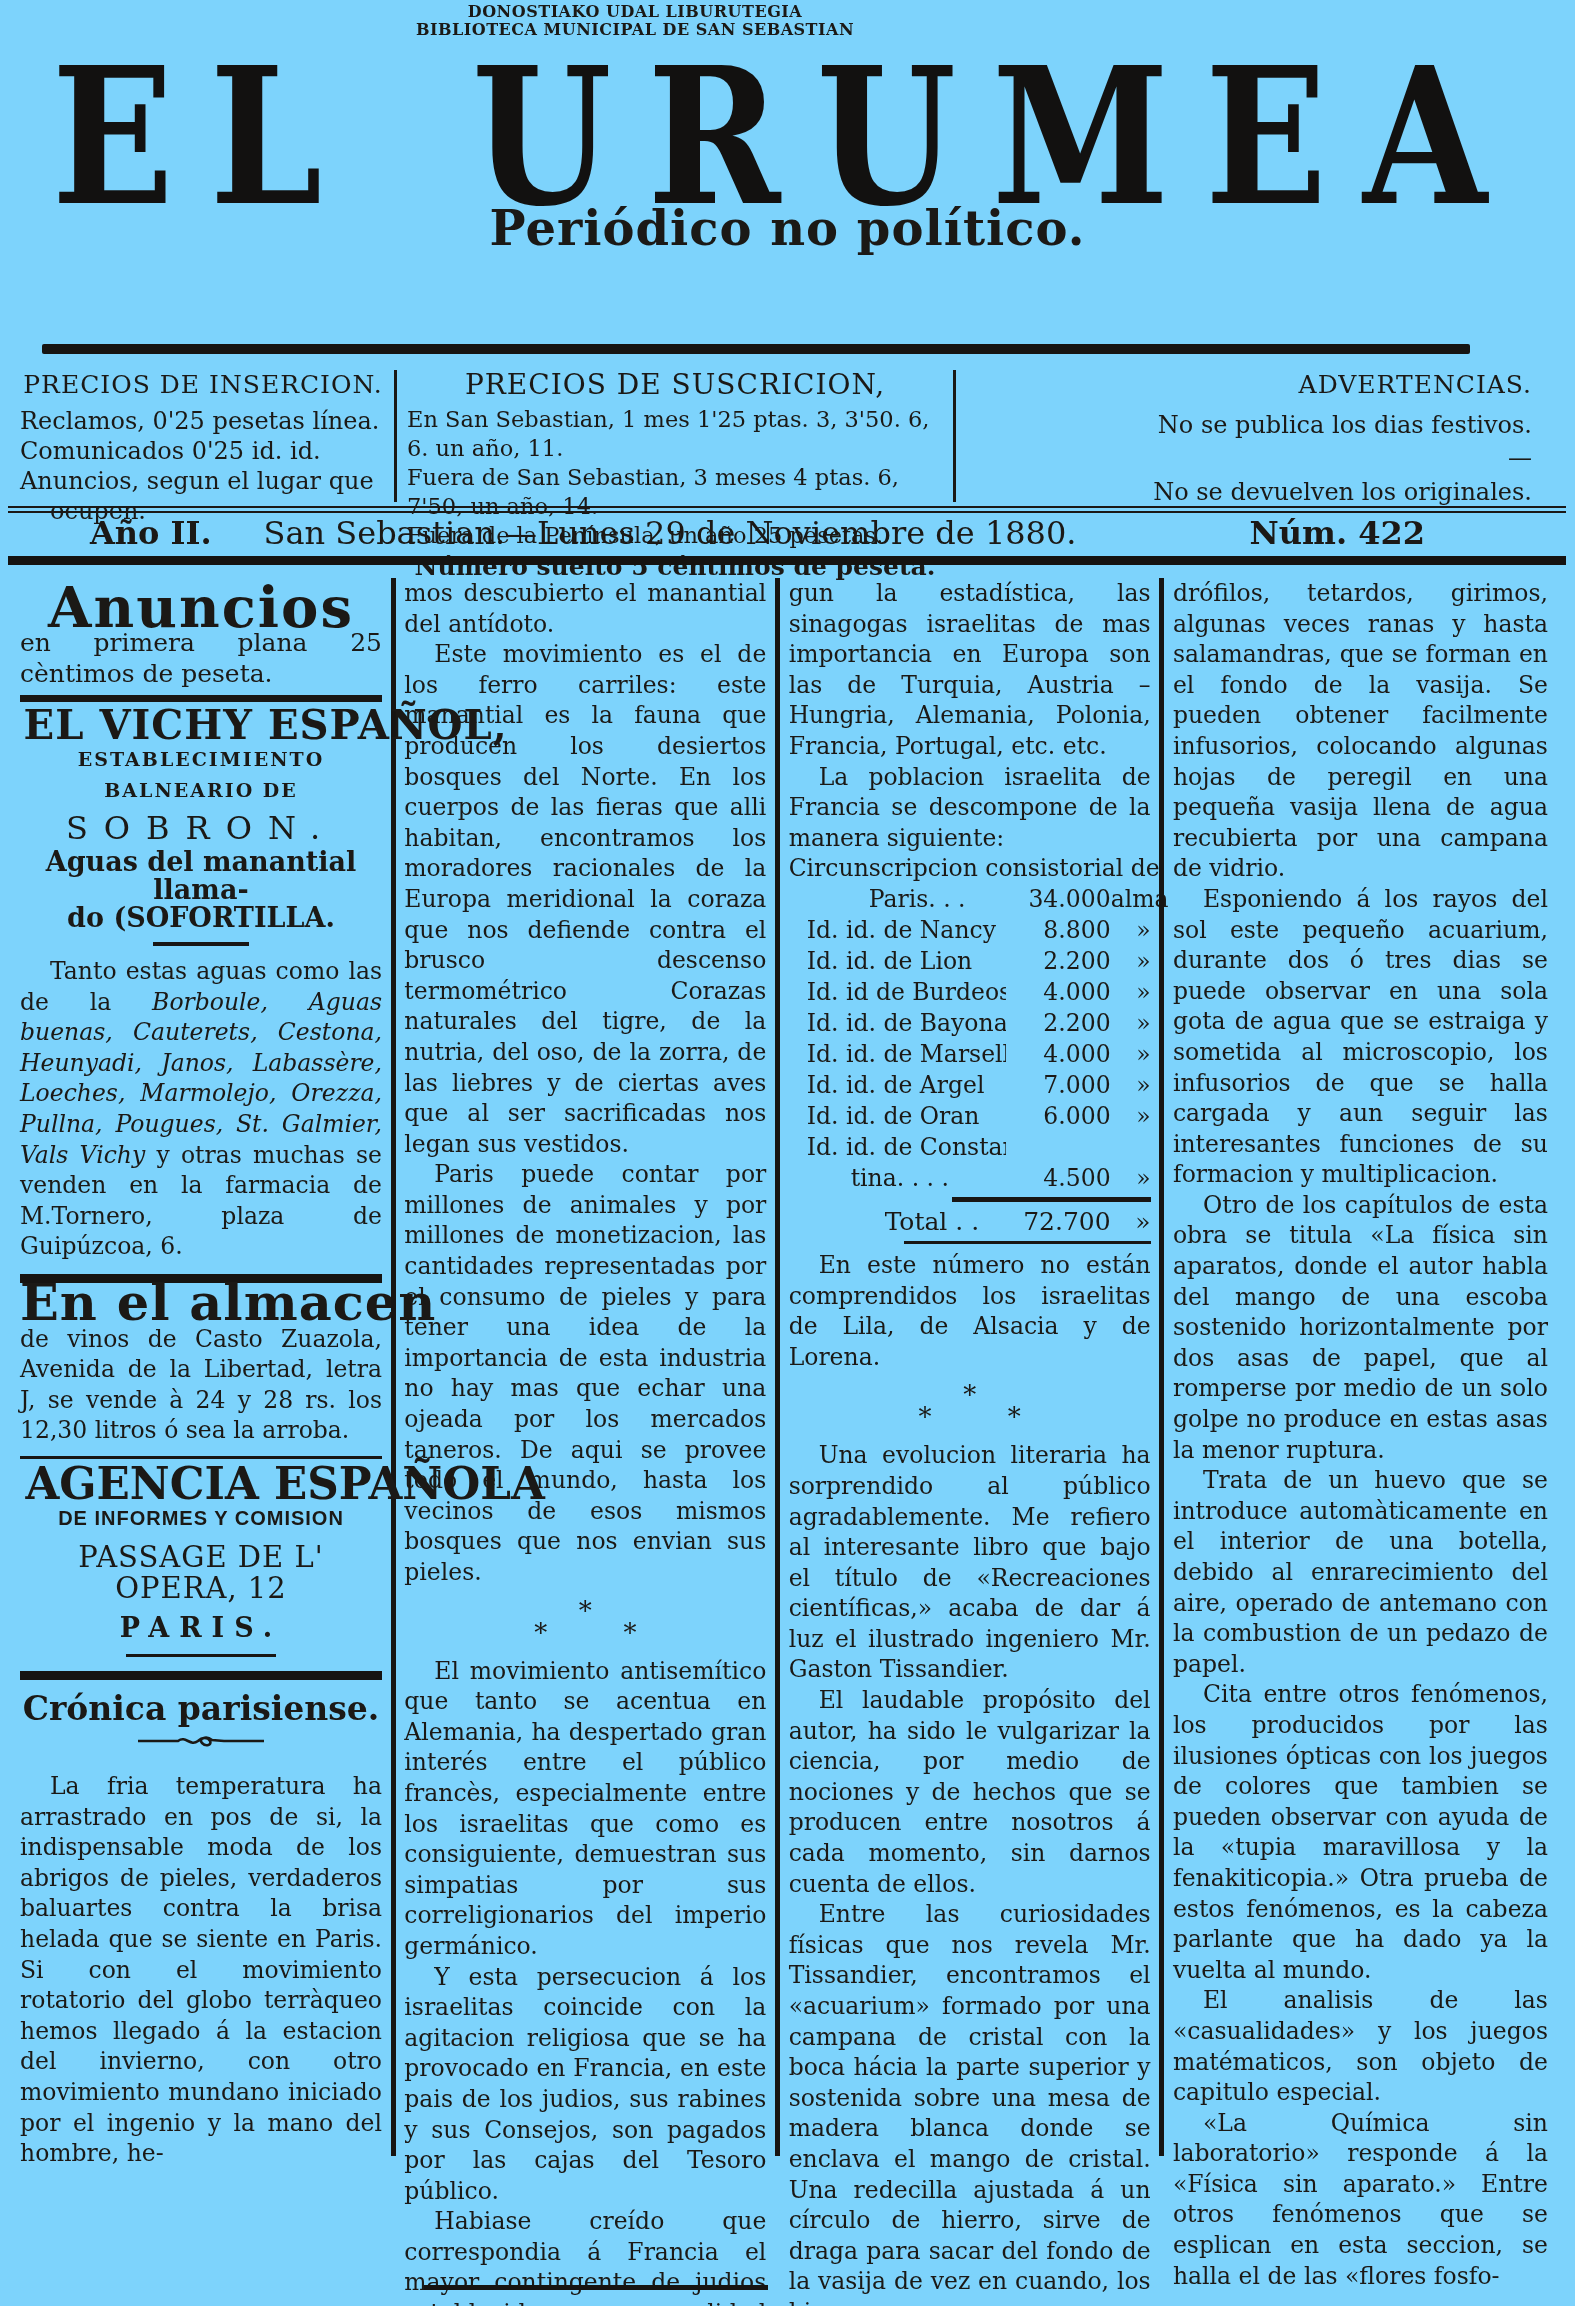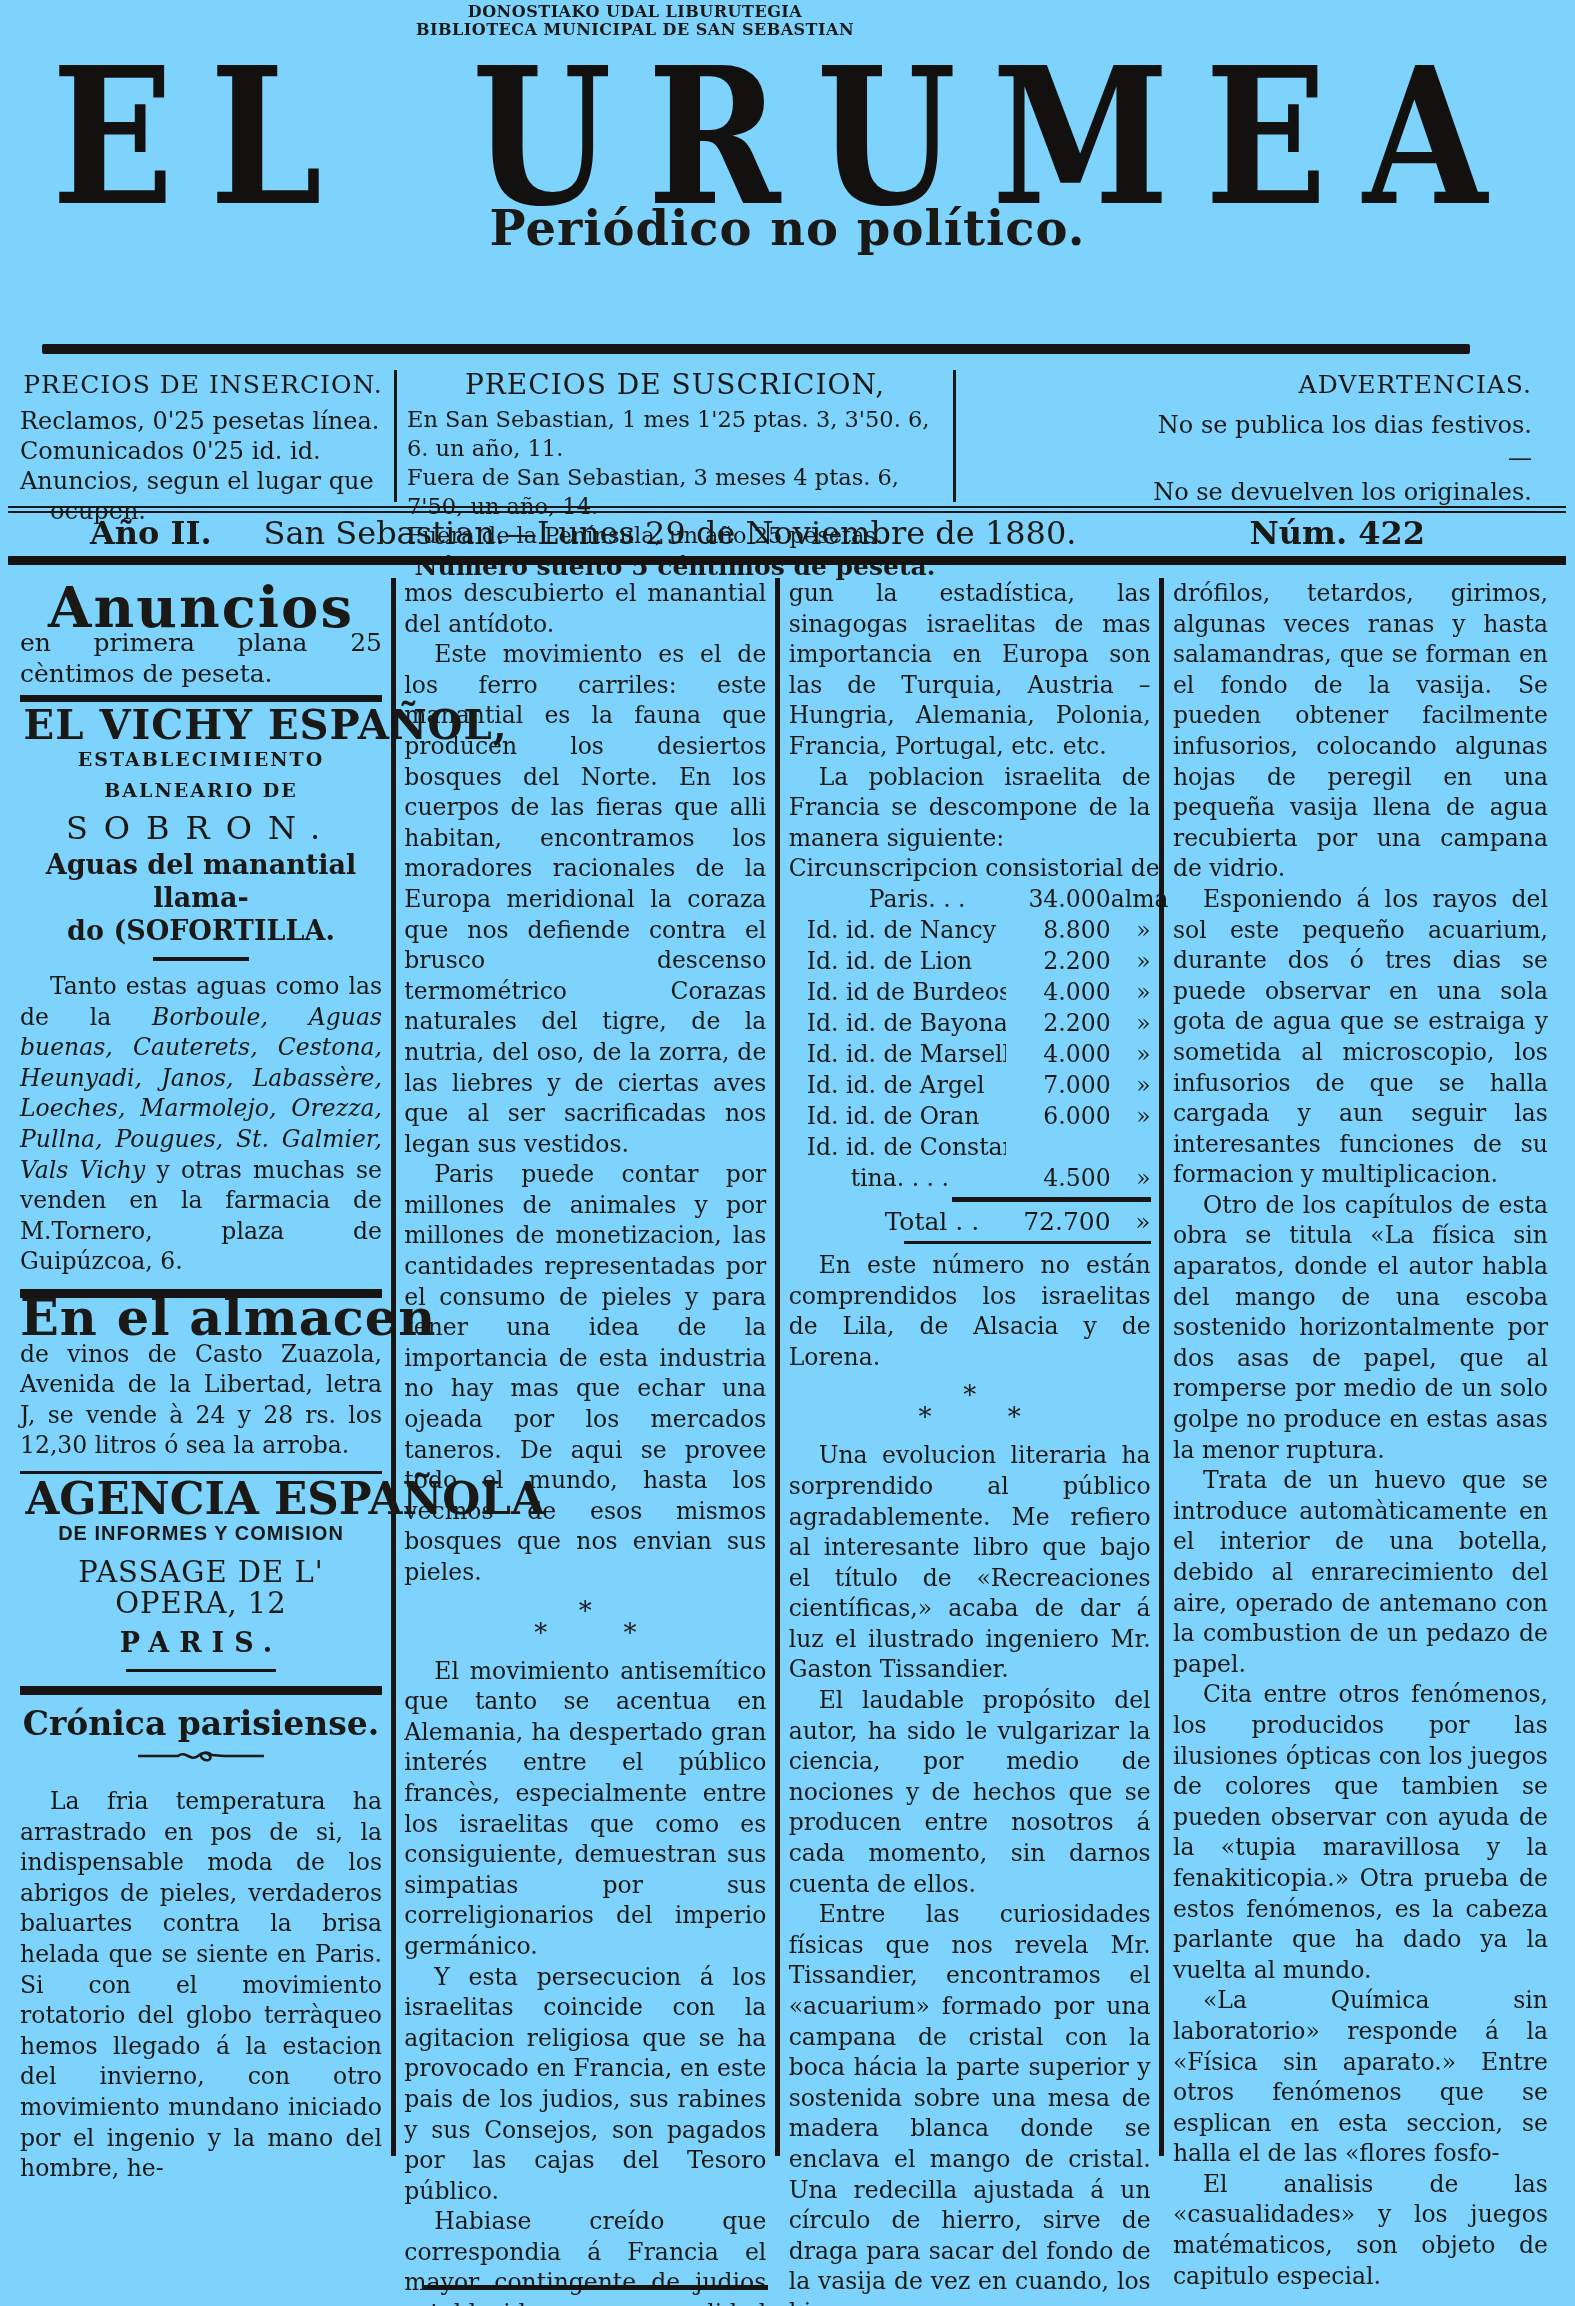--- a/index.html
+++ b/index.html
@@ -51,21 +51,21 @@
   .col p.cont{text-indent:0;}
   
   .h-anuncios{font-size:56px;font-weight:bold;text-align:center;letter-spacing:2px;
     margin:14px 0 4px;}
   .anuncios-sub{font-size:25px;line-height:31px;text-indent:0;}
   .ad-rule{height:3px;background:#181614;border-bottom:4px double #181614;margin:6px 0 8px;}
   .h-vichy{font-size:41px;font-weight:bold;text-align:center;letter-spacing:1px;
     transform:scaleX(.98);margin:2px 0 4px;white-space:nowrap;}
   .vichy-sub{font-size:19px;font-weight:bold;text-align:center;letter-spacing:2px;}
   .h-sobron{font-size:32px;text-align:center;letter-spacing:16px;margin:8px 0 4px;}
-  .aguas{font-size:27px;font-weight:bold;text-align:center;line-height:33px;}
+  .aguas{font-size:27px;font-weight:bold;text-align:center;line-height:28px;}
   .center-rule{width:96px;height:4px;background:#181614;margin:10px auto;}
   .thick-rule{height:9px;background:#161412;margin:12px 0 4px;}
   .h-almacen{font-size:51px;font-weight:bold;text-align:center;letter-spacing:1px;
     margin:4px 0 6px;white-space:nowrap;}
   .dash-rule{height:3px;background:#181614;margin:10px 0;}
   .h-agencia{font-size:45px;font-weight:bold;text-align:center;margin:2px 0 4px;
     transform:scaleX(.97);white-space:nowrap;}
   .agencia-sub{font-family:"Liberation Sans","DejaVu Sans",sans-serif;font-weight:bold;
     font-size:20px;text-align:center;letter-spacing:1px;margin-bottom:8px;}
   .agencia-addr{font-size:29px;text-align:center;letter-spacing:1px;}
@@ -266,21 +266,21 @@
     </div>
 
     <div class="colrule"></div>
 
     <div class="col col4">
       <p class="cont">drófilos, tetardos, girimos, algunas veces ranas y hasta salamandras, que se forman en el fondo de la vasija. Se pueden obtener facilmente infusorios, colocando algunas hojas de peregil en una pequeña vasija llena de agua recubierta por una campana de vidrio.</p>
       <p>Esponiendo á los rayos del sol este pequeño acuarium, durante dos ó tres dias se puede observar en una sola gota de agua que se estraiga y sometida al microscopio, los infusorios de que se halla cargada y aun seguir las interesantes funciones de su formacion y multiplicacion.</p>
       <p>Otro de los capítulos de esta obra se titula «La física sin aparatos, donde el autor habla del mango de una escoba sostenido horizontalmente por dos asas de papel, que al romperse por medio de un solo golpe no produce en estas asas la menor ruptura.</p>
       <p>Trata de un huevo que se introduce automàticamente en el interior de una botella, debido al enrarecimiento del aire, operado de antemano con la combustion de un pedazo de papel.</p>
       <p>Cita entre otros fenómenos, los producidos por las ilusiones ópticas con los juegos de colores que tambien se pueden observar con ayuda de la «tupia maravillosa y la fenakiticopia.» Otra prueba de estos fenómenos, es la cabeza parlante que ha dado ya la vuelta al mundo.</p>
+      <p>El analisis de las «casualidades» y los juegos matématicos, son objeto de capitulo especial.</p>
       <p>«La Química sin laboratorio» responde á la «Física sin aparato.» Entre otros fenómenos que se esplican en esta seccion, se halla el de las «flores fosfo-</p>
-      <p>El analisis de las «casualidades» y los juegos matématicos, son objeto de capitulo especial.</p>
     </div>
 
   </div>
 
   <div class="bottom-artifact"></div>
 
 </div>
 
 </body></html>

